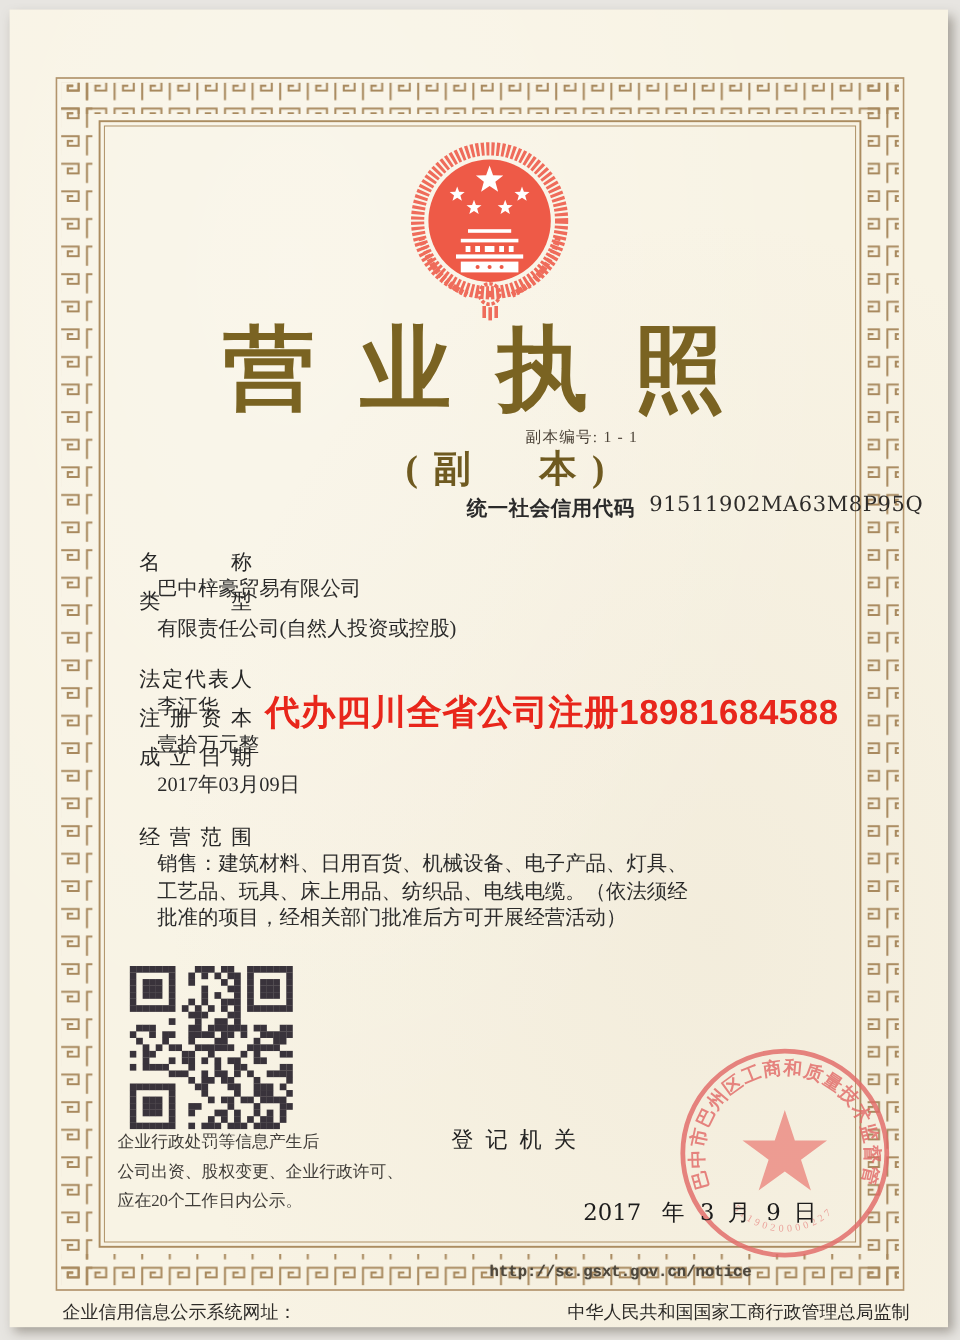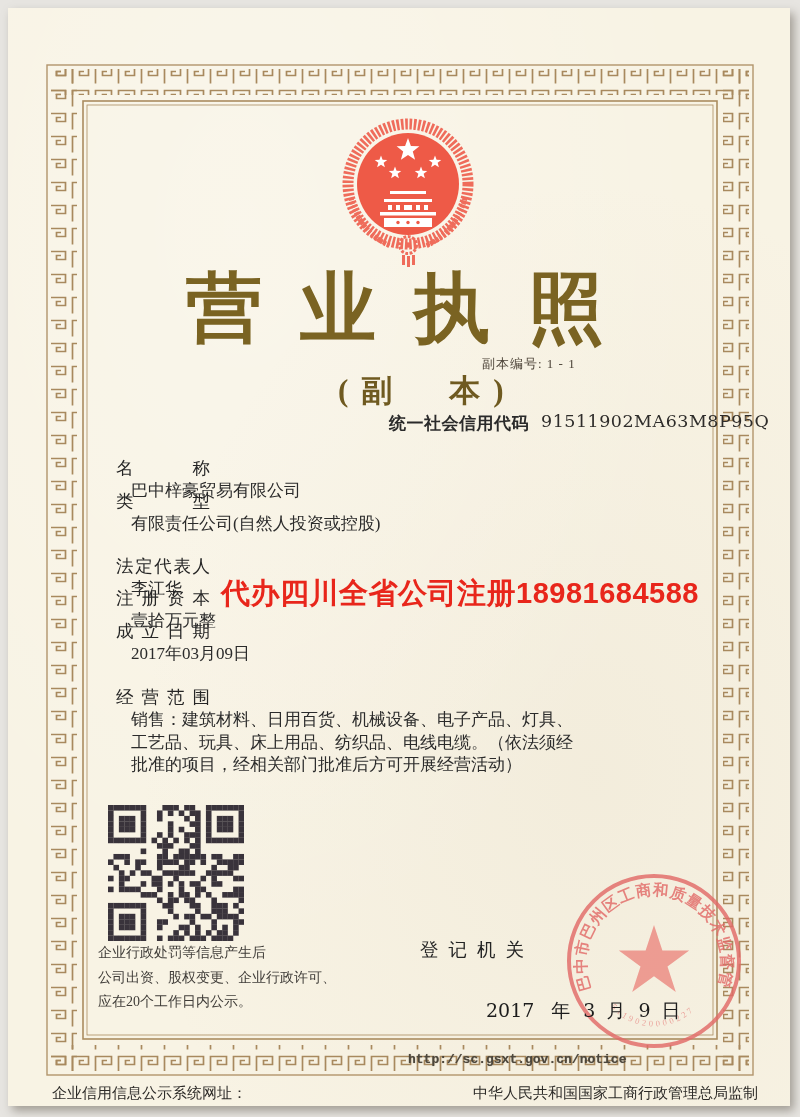--- a/index.html
+++ b/index.html
@@ -24,21 +24,21 @@
 
   .emblem{position:absolute;left:310px;top:104px;width:180px;height:160px;}
 
   .cert-title{
     position:absolute;left:178px;top:258px;
     font-family:"Liberation Sans", sans-serif;
     font-weight:bold;font-size:76px;line-height:1.1;
     letter-spacing:38px;white-space:nowrap;
     color:#7a6322;
   }
-  .copy-serial{position:absolute;left:430px;top:347px;font-size:13px;color:#4c4338;letter-spacing:1px;margin-left:44px;}
+  .copy-serial{position:absolute;left:430px;top:347px;font-size:13px;color:#4c4338;letter-spacing:1px;}
   .copy-label{
     position:absolute;left:330px;top:362px;
     font-size:31px;font-weight:bold;color:#6f5a20;letter-spacing:13px;white-space:nowrap;
   }
   .credit-label{position:absolute;left:381px;top:404px;font-size:17px;font-weight:600;color:#2a2a2a;letter-spacing:0.5px;}
   .credit-value{position:absolute;left:533px;top:403px;font-size:17.5px;color:#2e2c2a;font-family:"DejaVu Serif", serif;letter-spacing:0.5px;}
 
   .field-row{position:absolute;left:108px;width:560px;color:#2b2b2b;}
   .flabel{
     display:inline-block;width:94px;vertical-align:top;
@@ -51,21 +51,21 @@
   }
   .watermark{
     position:absolute;left:213px;top:566px;
     font-family:"Liberation Sans", sans-serif;
     font-size:29px;font-weight:bold;color:#e8261b;white-space:nowrap;
     letter-spacing:0.5px;
   }
   .qr{position:absolute;left:100px;top:797px;width:136px;height:136px;}
 
   .report-note{position:absolute;left:90px;top:933px;font-size:14px;line-height:24.5px;color:#3f3c38;}
-  .reg-authority{position:absolute;left:368px;top:929px;font-size:18.5px;color:#242424;letter-spacing:10px;white-space:nowrap;margin-left:44px;}
+  .reg-authority{position:absolute;left:368px;top:929px;font-size:18.5px;color:#242424;letter-spacing:10px;white-space:nowrap;}
 
   .seal{position:absolute;left:546px;top:853px;width:200px;height:200px;opacity:.82;}
 
   .cert-date{position:absolute;left:478px;top:990px;font-size:19px;color:#1c1c1c;white-space:nowrap;}
   .cert-date span{display:inline-block;text-align:center;}
   .d-y{margin-right:17px;font-family:"DejaVu Serif", serif;}
   .d-u1{margin-right:13px;}
   .d-m{margin-right:11px;font-family:"DejaVu Serif", serif;}
   .d-u2{margin-right:13px;}
   .d-d{margin-right:11px;font-family:"DejaVu Serif", serif;}

